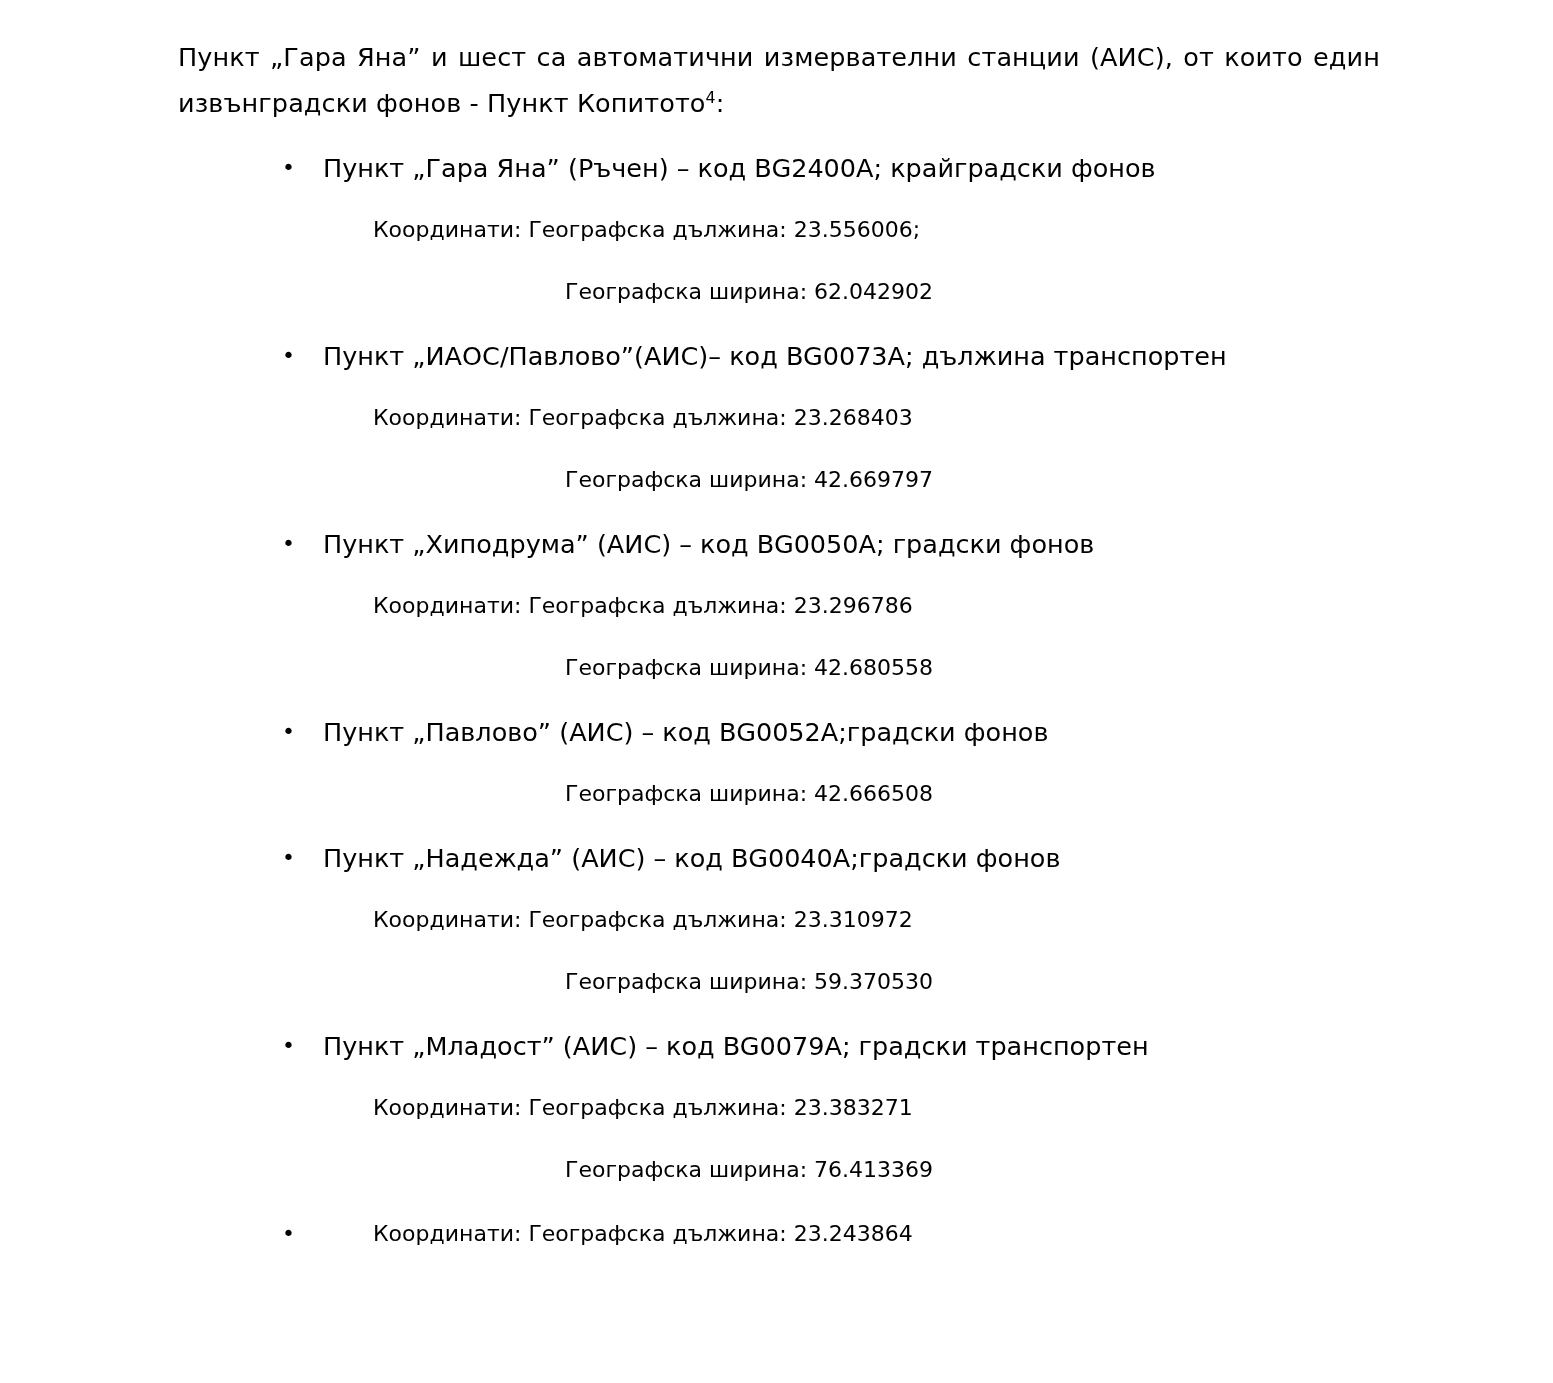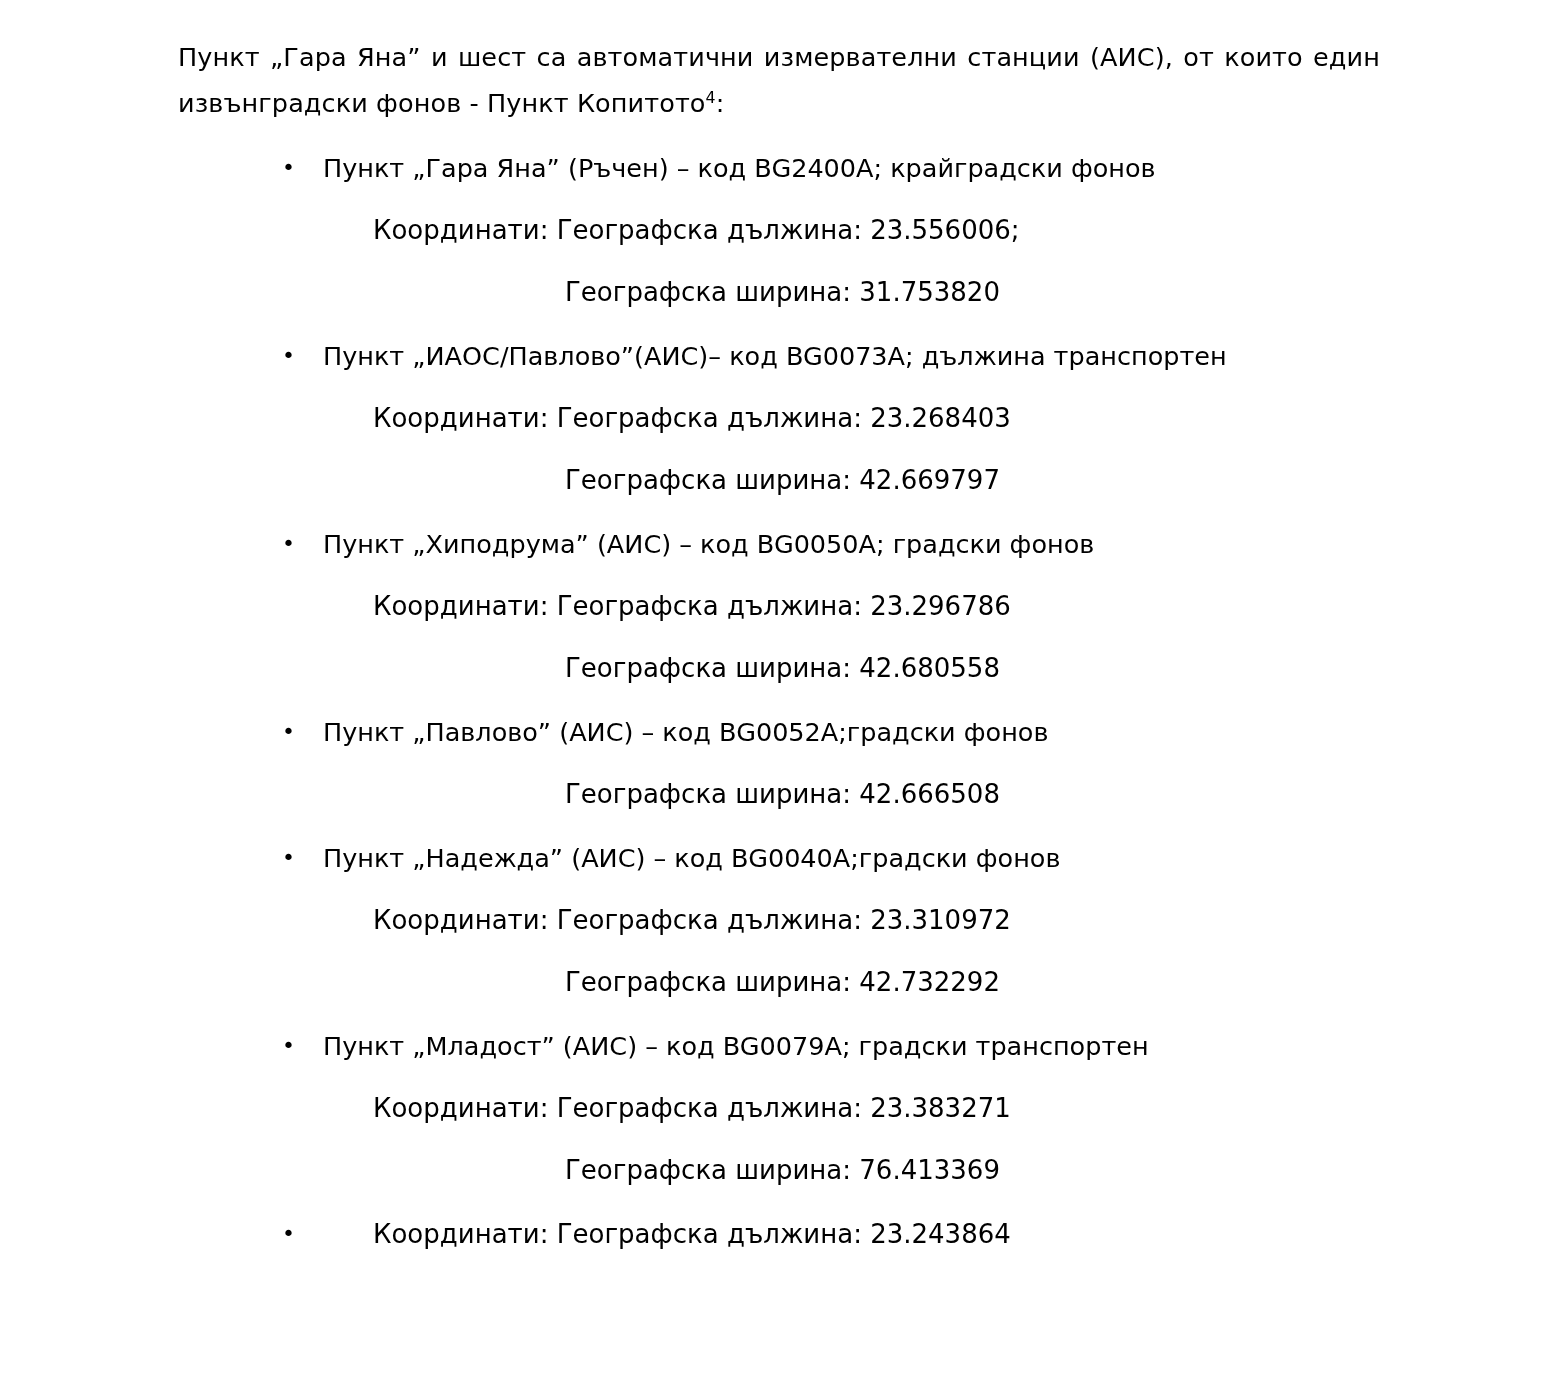--- a/index.html
+++ b/index.html
@@ -64,21 +64,21 @@
   }
   .station-head .bullet {
     position: absolute;
     left: 104px;           
     top: 0;
     font-size: 22px;
     line-height: 44px;
   }
 
   .coord-line {
-    font-size: 26px;
+    font-size: 22px;
     line-height: 44px;
     white-space: nowrap;
     margin-top: 18px;
   }
   
   .coord-line.lon {
     padding-left: 195px;
   }
   
   .coord-line.lat {
@@ -93,21 +93,21 @@
   <p class="intro"><span>Пункт „Гара Яна” и шест са автоматични измервателни станции (АИС), от които един извънградски фонов - Пункт Копитото</span><sup class="fn">4</sup><span>:</span></p>
 
   <ul class="station-list">
 
     <li class="station">
       <div class="station-head">
         <span class="bullet">•</span>
         <span>Пункт „Гара Яна” (Ръчен) – код BG2400A; крайградски фонов</span>
       </div>
       <div class="coord-line lon">Координати:  Географска дължина:  23.556006;</div>
-      <div class="coord-line lat">Географска ширина:  31.753820</div>
+      <div class="coord-line lat">Географска ширина:  62.042902</div>
     </li>
 
     <li class="station">
       <div class="station-head">
         <span class="bullet">•</span>
         <span>Пункт „ИАОС/Павлово”(АИС)– код BG0073A; дължина транспортен</span>
       </div>
       <div class="coord-line lon">Координати:  Географска дължина: 23.268403</div>
       <div class="coord-line lat">Географска ширина: 42.669797</div>
     </li>
@@ -128,21 +128,21 @@
       </div>
       <div class="coord-line lat">Географска ширина: 42.666508</div>
     </li>
 
     <li class="station">
       <div class="station-head">
         <span class="bullet">•</span>
         <span>Пункт „Надежда” (АИС) – код BG0040A;градски фонов</span>
       </div>
       <div class="coord-line lon">Координати:  Географска дължина: 23.310972</div>
-      <div class="coord-line lat">Географска ширина: 42.732292</div>
+      <div class="coord-line lat">Географска ширина: 59.370530</div>
     </li>
 
     <li class="station">
       <div class="station-head">
         <span class="bullet">•</span>
         <span>Пункт „Младост” (АИС) – код BG0079A; градски транспортен</span>
       </div>
       <div class="coord-line lon">Координати:  Географска дължина: 23.383271</div>
       <div class="coord-line lat">Географска ширина: 76.413369</div>
     </li>

